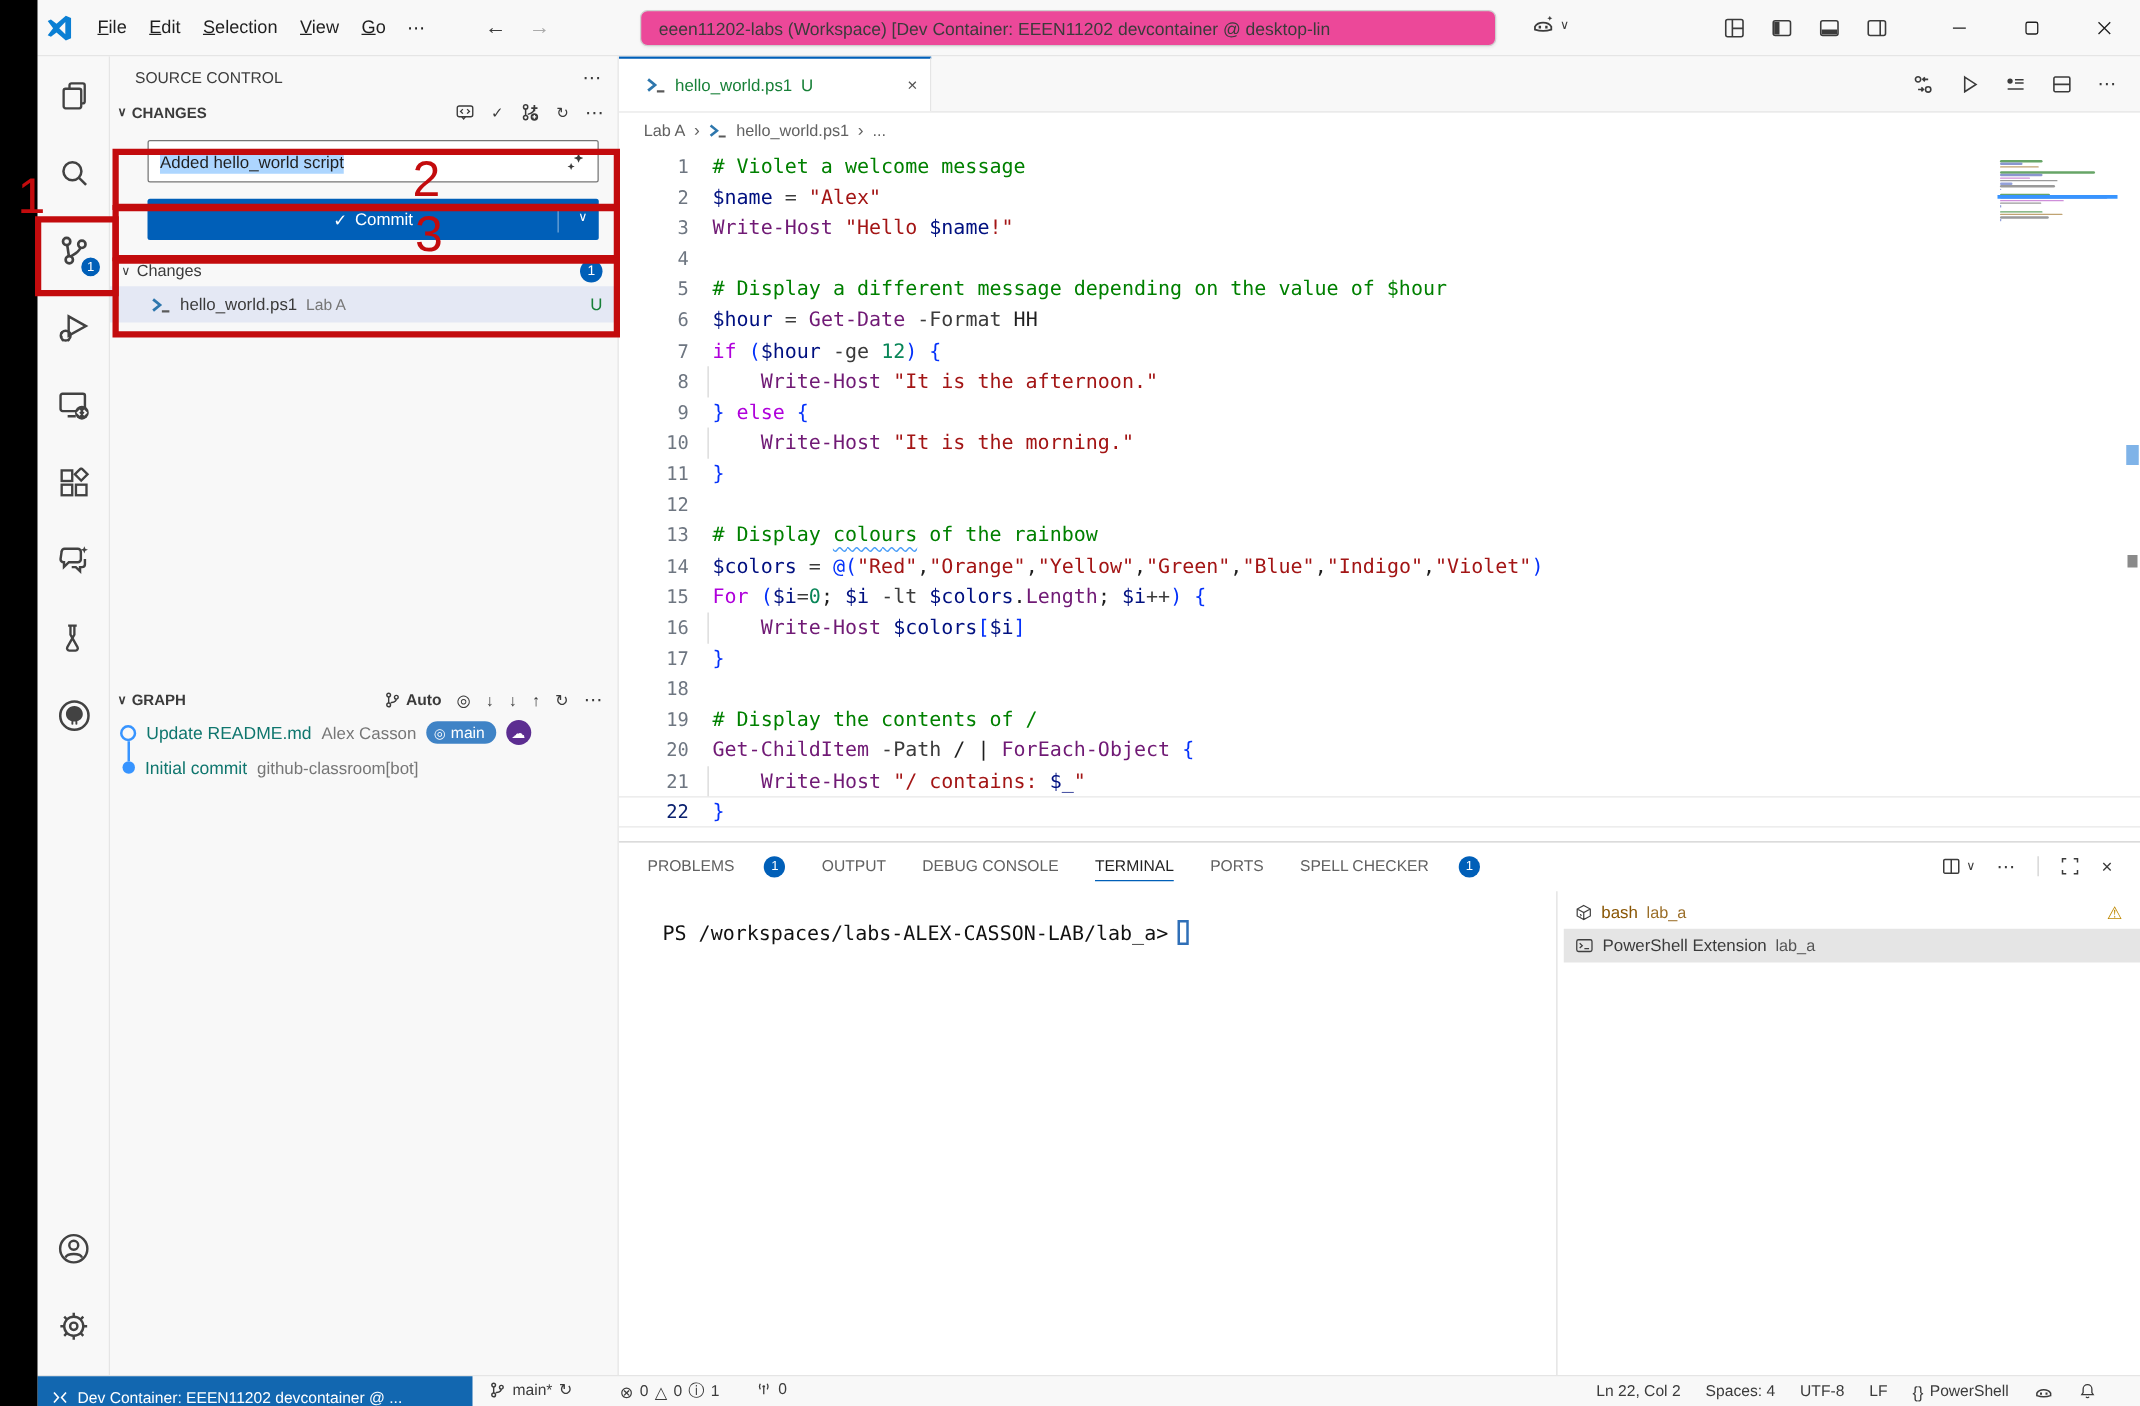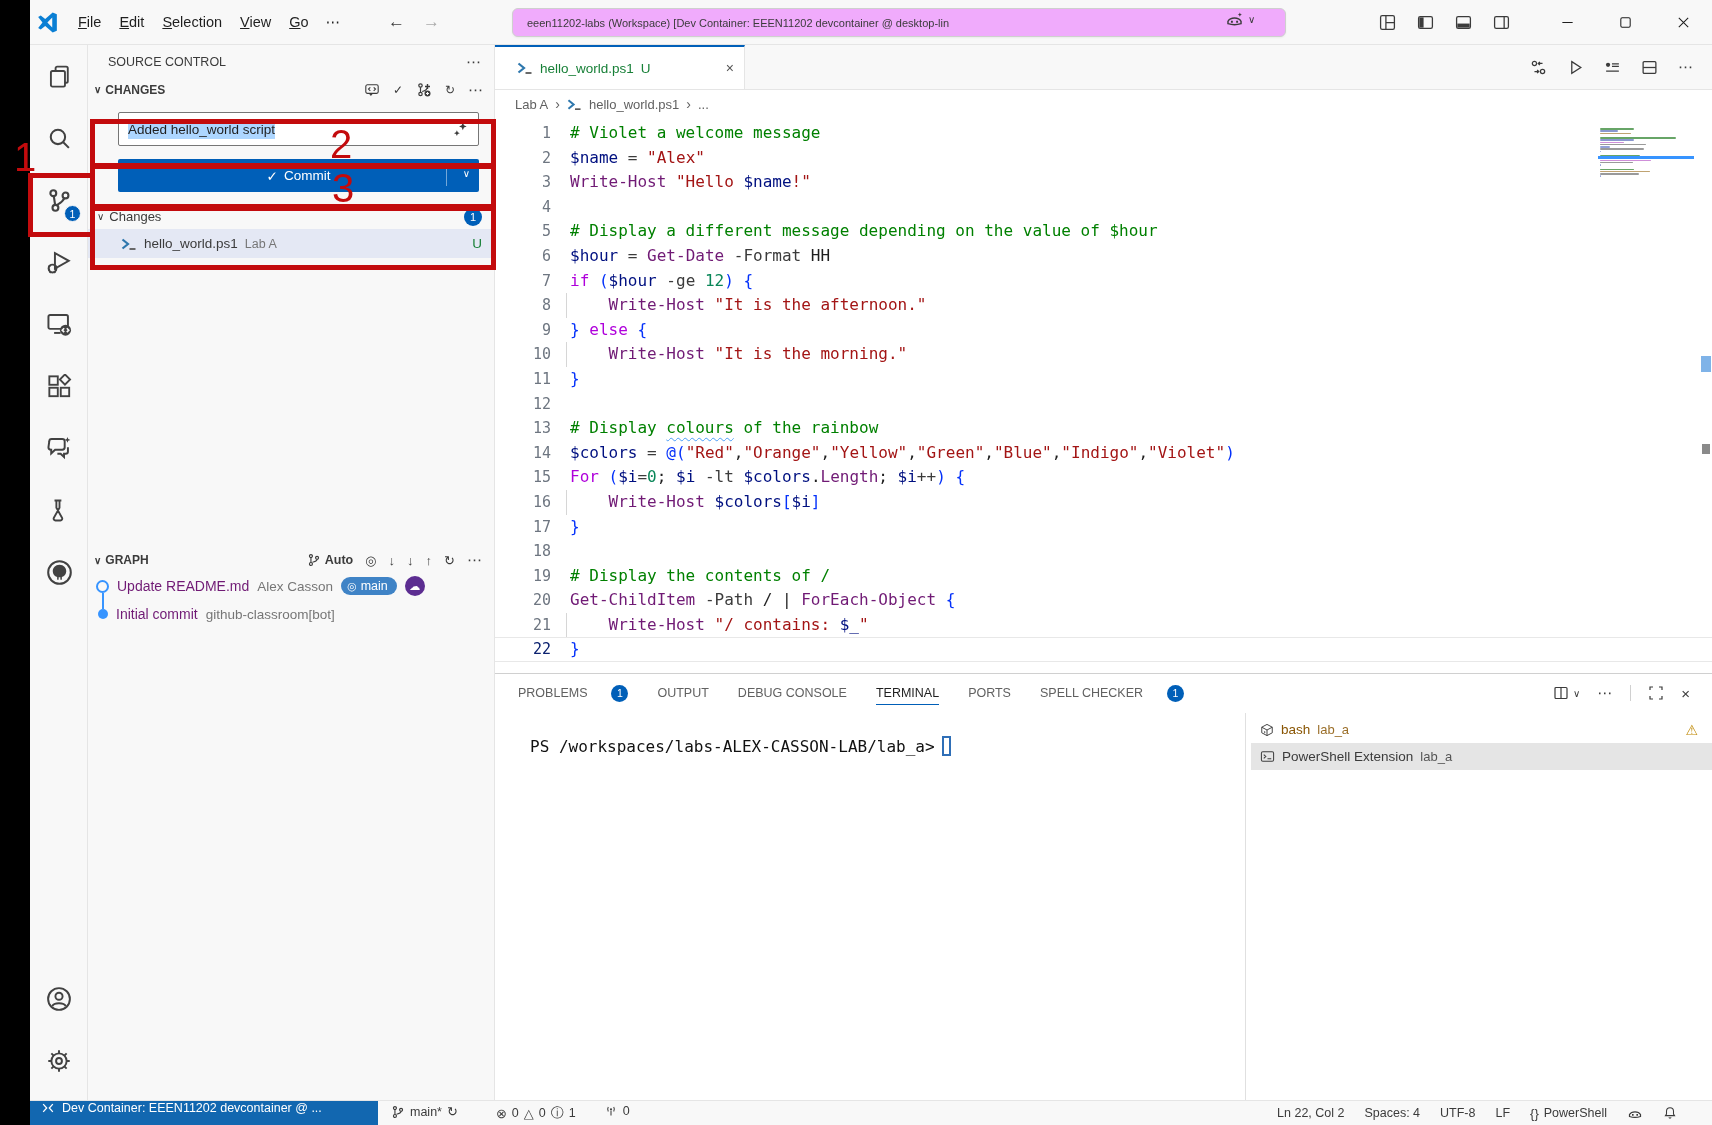--- a/index.html
+++ b/index.html
@@ -13,21 +13,21 @@
 
   
   .titlebar { position:absolute; left:30px; top:0; width:1682px; height:45px; background:#f8f8f8; border-bottom:1px solid #e5e5e5; display:flex; align-items:center; z-index:3; }
   .logo { margin-left:6px; }
   .menu { display:flex; margin-left:10px; font-size:14.5px; color:#1f1f1f; }
   .menu-item { display:inline-block; padding:4px 9px; border-radius:5px; }
   .menu-item::first-letter { text-decoration:underline; }
   .menu-more { padding:4px 8px; color:#1f1f1f; }
   .nav-arrows { display:flex; gap:18px; margin-left:40px; font-size:17px; }
   .nav-back { color:#3b3b3b; } .nav-fwd { color:#ababab; }
-  .command-center { position:absolute; left:482px; top:8px; width:774px; height:29px; background:#f0abfc; border:1px solid #cfcfcf; border-radius:6px; display:flex; align-items:center; padding:0 14px; font-size:11px; color:#3b3b3b; white-space:nowrap; overflow:hidden; box-shadow:0 1px 2px rgba(0,0,0,.05); }
+  .command-center { position:absolute; left:482px; top:8px; width:685px; height:29px; background:#ec4899; border:1px solid #cfcfcf; border-radius:6px; display:flex; align-items:center; padding:0 14px; font-size:14px; color:#3b3b3b; white-space:nowrap; overflow:hidden; box-shadow:0 1px 2px rgba(0,0,0,.05); }
   .copilot-menu { position:absolute; left:1195px; top:10px; display:flex; align-items:center; gap:4px; }
   .titlebar-right { position:absolute; right:0; top:0; height:45px; display:flex; align-items:center; }
   .layout-icons { display:flex; gap:21px; margin-right:28px; }
   .win-btn { width:58px; height:45px; display:flex; align-items:center; justify-content:center; }
 
   
   .activitybar { position:absolute; left:30px; top:45px; width:58px; height:1055px; background:#f8f8f8; border-right:1px solid #e5e5e5; z-index:2; }
   .act-item { width:58px; height:62px; display:flex; align-items:center; justify-content:center; position:relative; color:#424242; }
   .act-item.active::before { content:""; position:absolute; left:0; top:10px; bottom:10px; width:2px; background:#005fb8; }
   .act-badge { position:absolute; right:7px; bottom:9px; background:#005fb8; color:#fff; border-radius:50%; width:17px; height:17px; font-size:10.5px; display:flex; align-items:center; justify-content:center; border:1px solid #f8f8f8; }
@@ -51,21 +51,21 @@
   .badge { background:#005fb8; color:#fff; border-radius:50%; min-width:18px; height:18px; font-size:11px; display:flex; align-items:center; justify-content:center; }
   .changes-hdr .badge { margin-left:auto; margin-right:12px; }
   .file-row { height:29px; background:#e4e8f4; display:flex; align-items:center; padding:0 12px 0 33px; font-size:13.5px; color:#3b3b3b; gap:7px; }
   .file-path { color:#767676; font-size:12.5px; }
   .file-status { margin-left:auto; color:#188038; }
   .graph { position:absolute; top:503px; left:0; right:1px; }
   .graph-hdr { height:24px; display:flex; align-items:center; padding-left:6px; gap:4px; font-weight:700; font-size:12px; color:#3b3b3b; }
   .graph-hdr .hdr-icons { margin-left:auto; display:flex; gap:12px; align-items:center; padding-right:10px; font-weight:400; font-size:13px; }
   .auto-lbl { font-size:12.5px; font-weight:700; margin-left:2px; }
   .commit-row { height:28px; display:flex; align-items:center; padding:0 10px 0 8px; gap:8px; position:relative; }
-  .commit-msg { font-size:14px; color:#701a75; white-space:nowrap; }
+  .commit-msg { font-size:14px; color:#0f766e; white-space:nowrap; }
   .commit-author { font-size:13.5px; color:#767676; white-space:nowrap; }
   .ring { width:13px; height:13px; border:2px solid #3794ff; border-radius:50%; flex:none; }
   .dot { width:10px; height:10px; background:#3794ff; border-radius:50%; flex:none; margin-left:2px; }
   .graph-line { position:absolute; left:14px; top:45px; width:2px; height:16px; background:#3794ff; }
   .ref-badge { background:#3f83c6; color:#fff; border-radius:10px; padding:2px 9px 2px 6px; font-size:12.5px; display:flex; align-items:center; gap:4px; }
   .ref-badge .tgt { font-size:11px; }
   .avatar { width:20px; height:20px; border-radius:50%; background:#5c2d91; color:#fff; font-size:11px; display:flex; align-items:center; justify-content:center; }
 
   
   .editor { position:absolute; left:495px; top:45px; width:1217px; height:628px; background:#fff; z-index:1; }
@@ -106,21 +106,21 @@
   .term-sep { position:absolute; left:750px; top:39px; bottom:0; width:1px; background:#e0e0e0; }
   .term-list { position:absolute; left:756px; right:0; top:42px; }
   .term-row { height:27px; display:flex; align-items:center; padding:0 14px 0 9px; font-size:13.5px; gap:7px; }
   .term-row.warn-row { color:#895503; }
   .term-row.selected { background:#e5e5e5; color:#3b3b3b; }
   .term-detail { opacity:.85; font-size:13px; }
   .term-warn { margin-left:auto; color:#bf8803; font-size:14px; }
 
   
   .statusbar { position:absolute; left:30px; right:0; top:1100px; height:25px; background:#f8f8f8; border-top:1px solid #e5e5e5; display:flex; align-items:center; font-size:12.5px; color:#3b3b3b; z-index:3; }
-  .sb-remote { height:100%; background:#1267b0; color:#fff; display:flex; align-items:flex-start; gap:7px; padding:0 11px; width:348px; white-space:nowrap; overflow:hidden; }
+  .sb-remote { height:100%; background:#1267b0; color:#fff; display:flex; align-items:flex-end; gap:7px; padding:0 11px; width:348px; white-space:nowrap; overflow:hidden; }
   .sb-item { display:flex; align-items:center; gap:5px; padding:0 7px; white-space:nowrap; }
   .sb-left { display:flex; align-items:flex-start; margin-left:6px; gap:2px; }
   .sb-right { margin-left:auto; display:flex; align-items:center; gap:6px; padding-right:28px; }
   .sb-ico { font-size:13px; }
 
   
   .anno { position:absolute; border:5px solid #c30b0d; z-index:10; pointer-events:none; }
   .anno-label { position:absolute; color:#c30b0d; font-size:40px; font-family:"Liberation Sans",sans-serif; z-index:11; pointer-events:none; line-height:1; }
 </style>
 </head>

